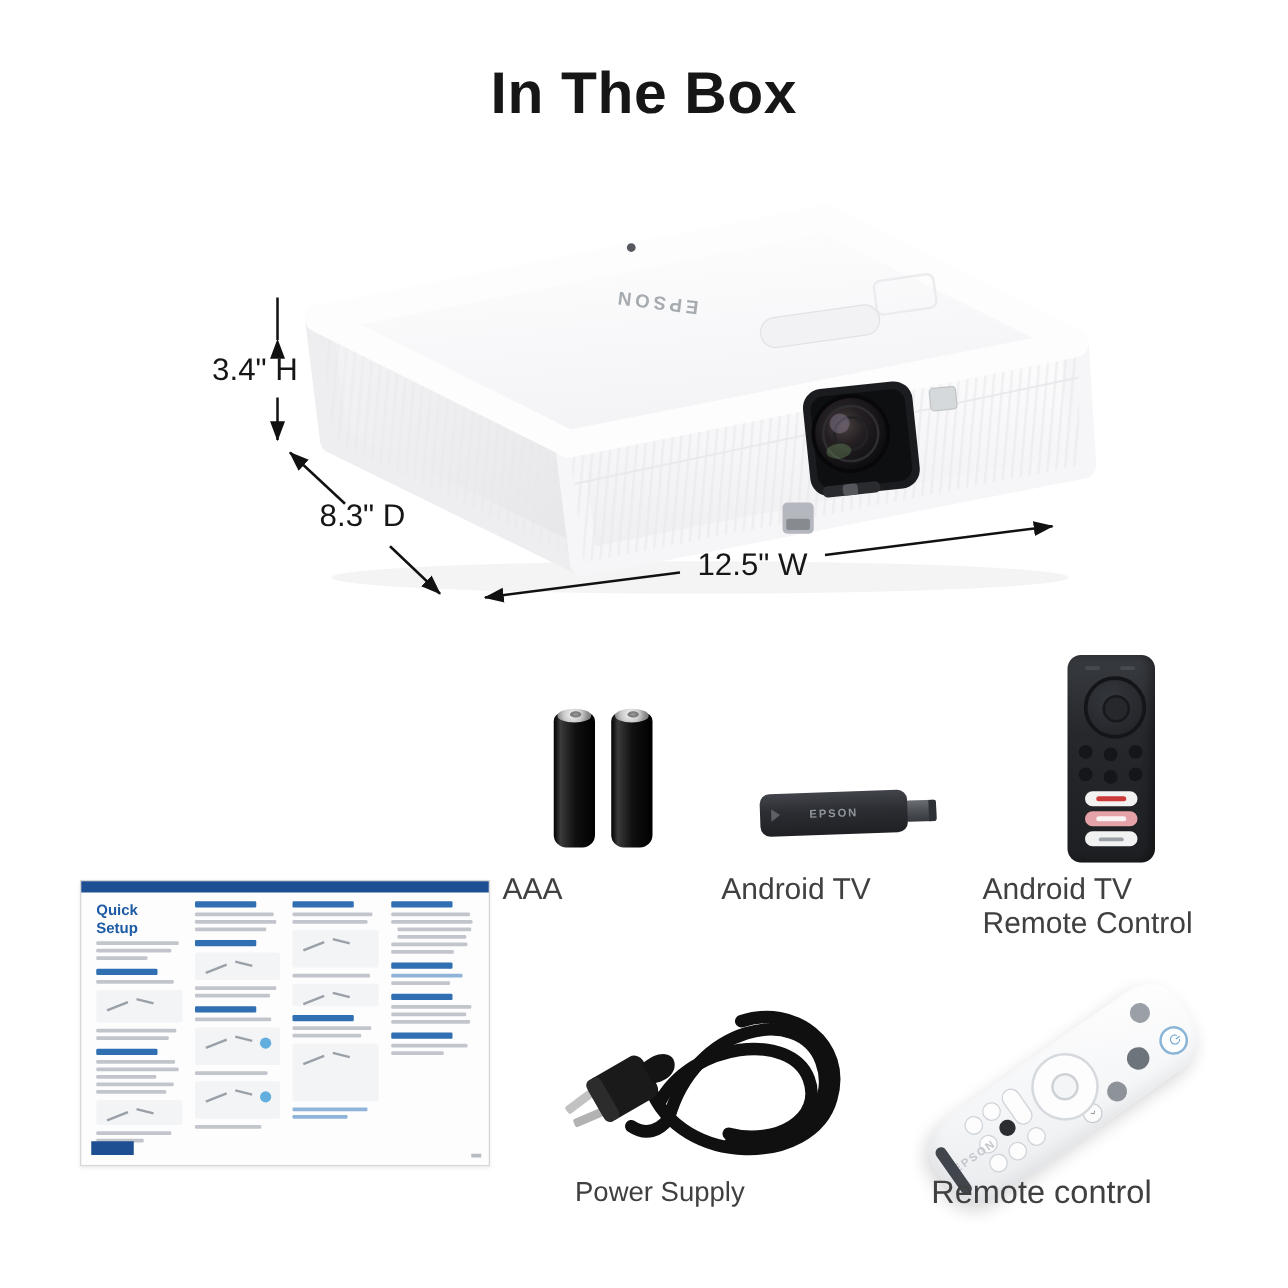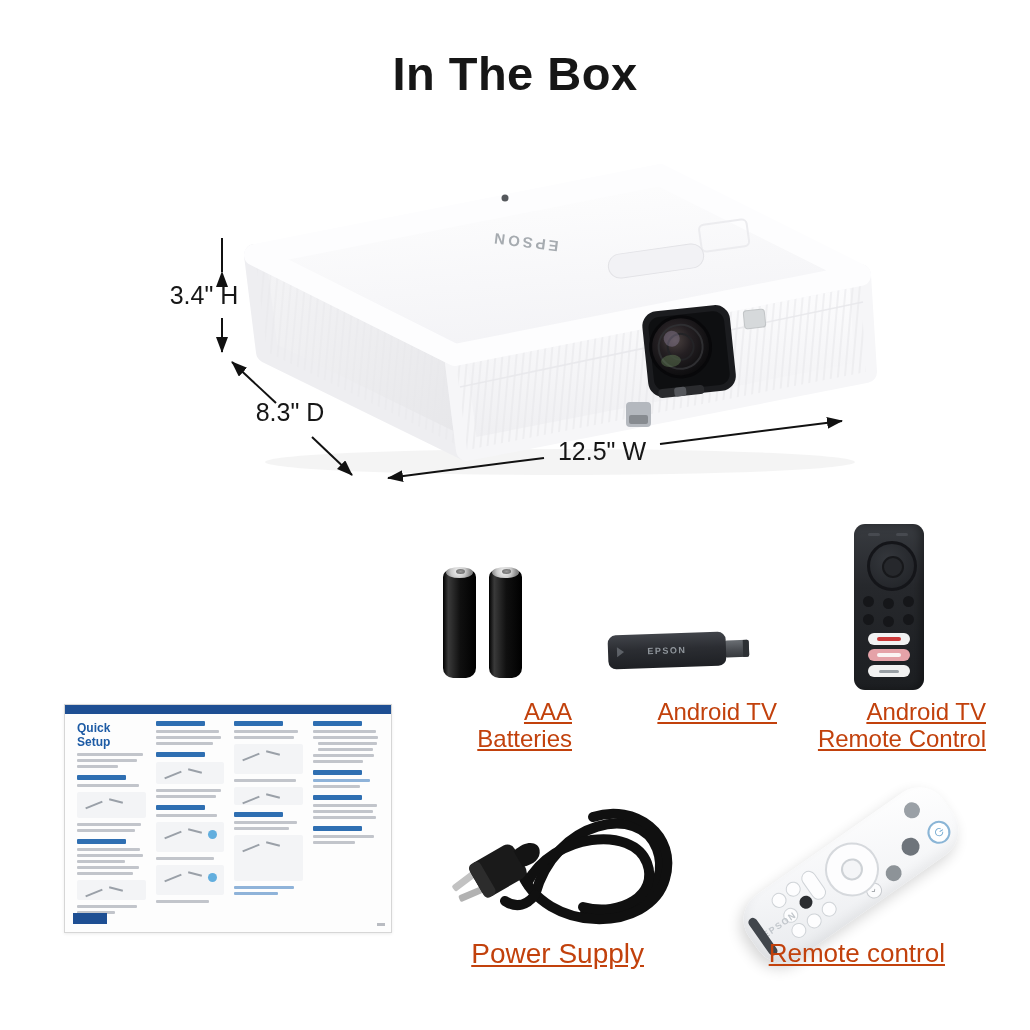--- a/index.html
+++ b/index.html
@@ -4,21 +4,21 @@
 <style>
   html,body{margin:0;padding:0;background:#fff;}
   #stage{position:relative;width:1030px;height:1030px;background:#ffffff;overflow:hidden;
          font-family:"Liberation Sans","DejaVu Sans",sans-serif;color:#1a1a1a;}
   .abs{position:absolute;}
 
   
   #title{left:0;top:46px;width:1030px;text-align:center;font-size:47px;font-weight:bold;letter-spacing:.5px;color:#161616;}
 
   
-  .caption{font-size:24px;line-height:27px;text-align:right;color:#c2410c;text-decoration:underline;}
+  .caption{font-size:24px;line-height:27px;text-align:left;color:#404040;}
 
   
   #batteries{left:443px;top:570px;display:flex;gap:13px;}
   .battery{position:relative;width:33px;height:108px;border-radius:7px 7px 10px 10px;
            background:linear-gradient(90deg,#000 0%,#3a3a3a 16%,#101010 52%,#000 100%);}
   .battery:before{content:"";position:absolute;top:-3px;left:3px;right:3px;height:11px;border-radius:50%;
            background:radial-gradient(circle at 45% 40%,#f4f4f4 0%,#c9c9c9 45%,#8a8a8a 75%,#707070 100%);}
   .battery:after{content:"";position:absolute;top:-1px;left:50%;width:9px;height:5px;margin-left:-4px;border-radius:50%;
            background:radial-gradient(#9b9b9b,#5f5f5f);}
 
@@ -180,21 +180,20 @@
     </g>
     <text x="462" y="310" font-size="25" fill="#161616" text-anchor="middle">12.5" W</text>
   </svg>
 
   <div id="batteries" class="abs">
     <div class="battery"></div>
     <div class="battery"></div>
   </div>
   <div class="abs caption" style="left:402px;top:698px;width:170px">
     <div>AAA</div>
-    <div>Batteries</div>
   </div>
 
   <div id="stick" class="abs">
     <div class="stick-body">
       <span class="stick-tri"></span>
       <span class="stick-brand">EPSON</span>
     </div>
     <div class="stick-hdmi"></div>
   </div>
   <div class="abs caption" style="left:577px;top:698px;width:200px">
@@ -339,21 +338,21 @@
       <path d="M 100 120 C 92 130, 82 134, 70 126"></path>
     </g>
     <g transform="translate(52,102) rotate(-30)">
       <rect x="-34" y="-14" width="26" height="7" rx="2" fill="#c2c2c2" transform="rotate(-7)"></rect>
       <rect x="-34" y="6" width="26" height="7" rx="2" fill="#b2b2b2" transform="rotate(7)"></rect>
       <rect x="-12" y="-19" width="50" height="38" rx="8" fill="#1a1a1a"></rect>
       <rect x="-12" y="-19" width="13" height="38" rx="5" fill="#2c2c2c"></rect>
       <path d="M 36 -9 C 54 -13, 62 -4, 59 3 C 56 11, 46 13, 36 9 Z" fill="#141414"></path>
     </g>
   </svg>
-  <div class="abs caption" style="left:444px;top:940px;width:200px;font-size:28px">Power Supply</div>
+  <div class="abs caption" style="left:460px;top:940px;width:200px;font-size:22px">Power Supply</div>
 
   <div id="wremote-wrap" class="abs">
     <div id="wremote">
       <span class="wr wr-power">⏻</span>
       <span class="wr wr-g1"></span>
       <span class="wr wr-g2"></span>
       <span class="wr wr-g3"></span>
       <span class="wr wr-arr">›</span>
       <span class="wr wr-dpad">
           <i></i>

